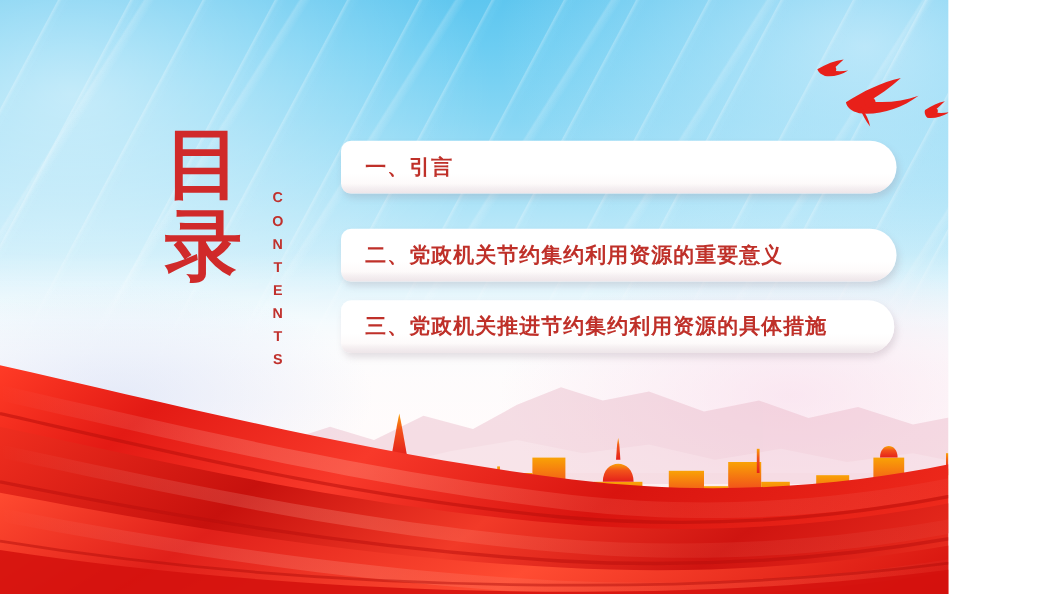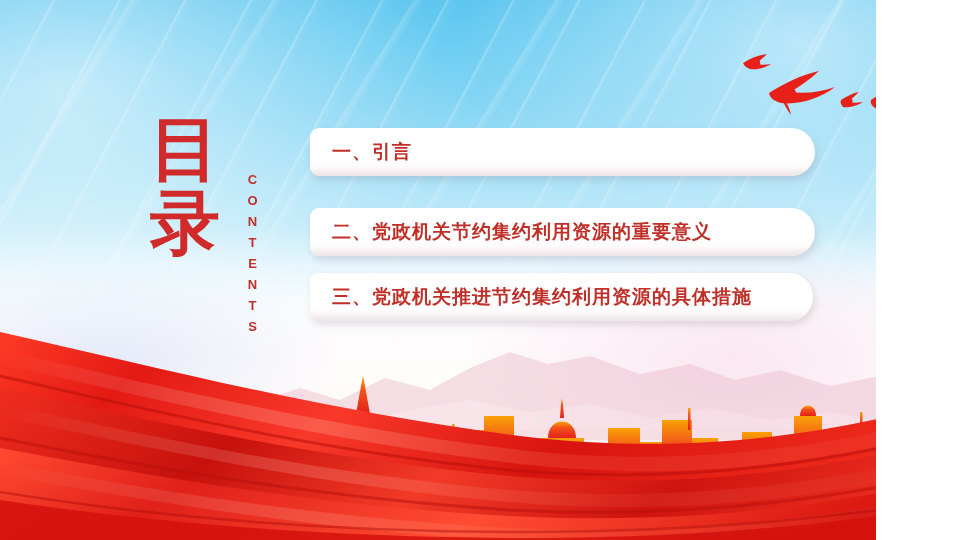--- a/index.html
+++ b/index.html
@@ -5,21 +5,20 @@
 <style>
   html,body{margin:0;padding:0;}
   body{
     width:960px;height:540px;overflow:hidden;
     font-family:"Liberation Sans","DejaVu Sans",sans-serif;
     background:#fff;
   }
   #slide{
     position:relative;width:862px;height:540px;overflow:hidden;
     background:#ffffff;
-    padding-left:14px;
   }
 
   
   .sky{
     position:absolute;left:0;top:0;width:960px;height:540px;
     background:
       linear-gradient(to bottom,
         #5ec6ef 0%,
         #6ccdf2 8%,
         #86d6f4 20%,

